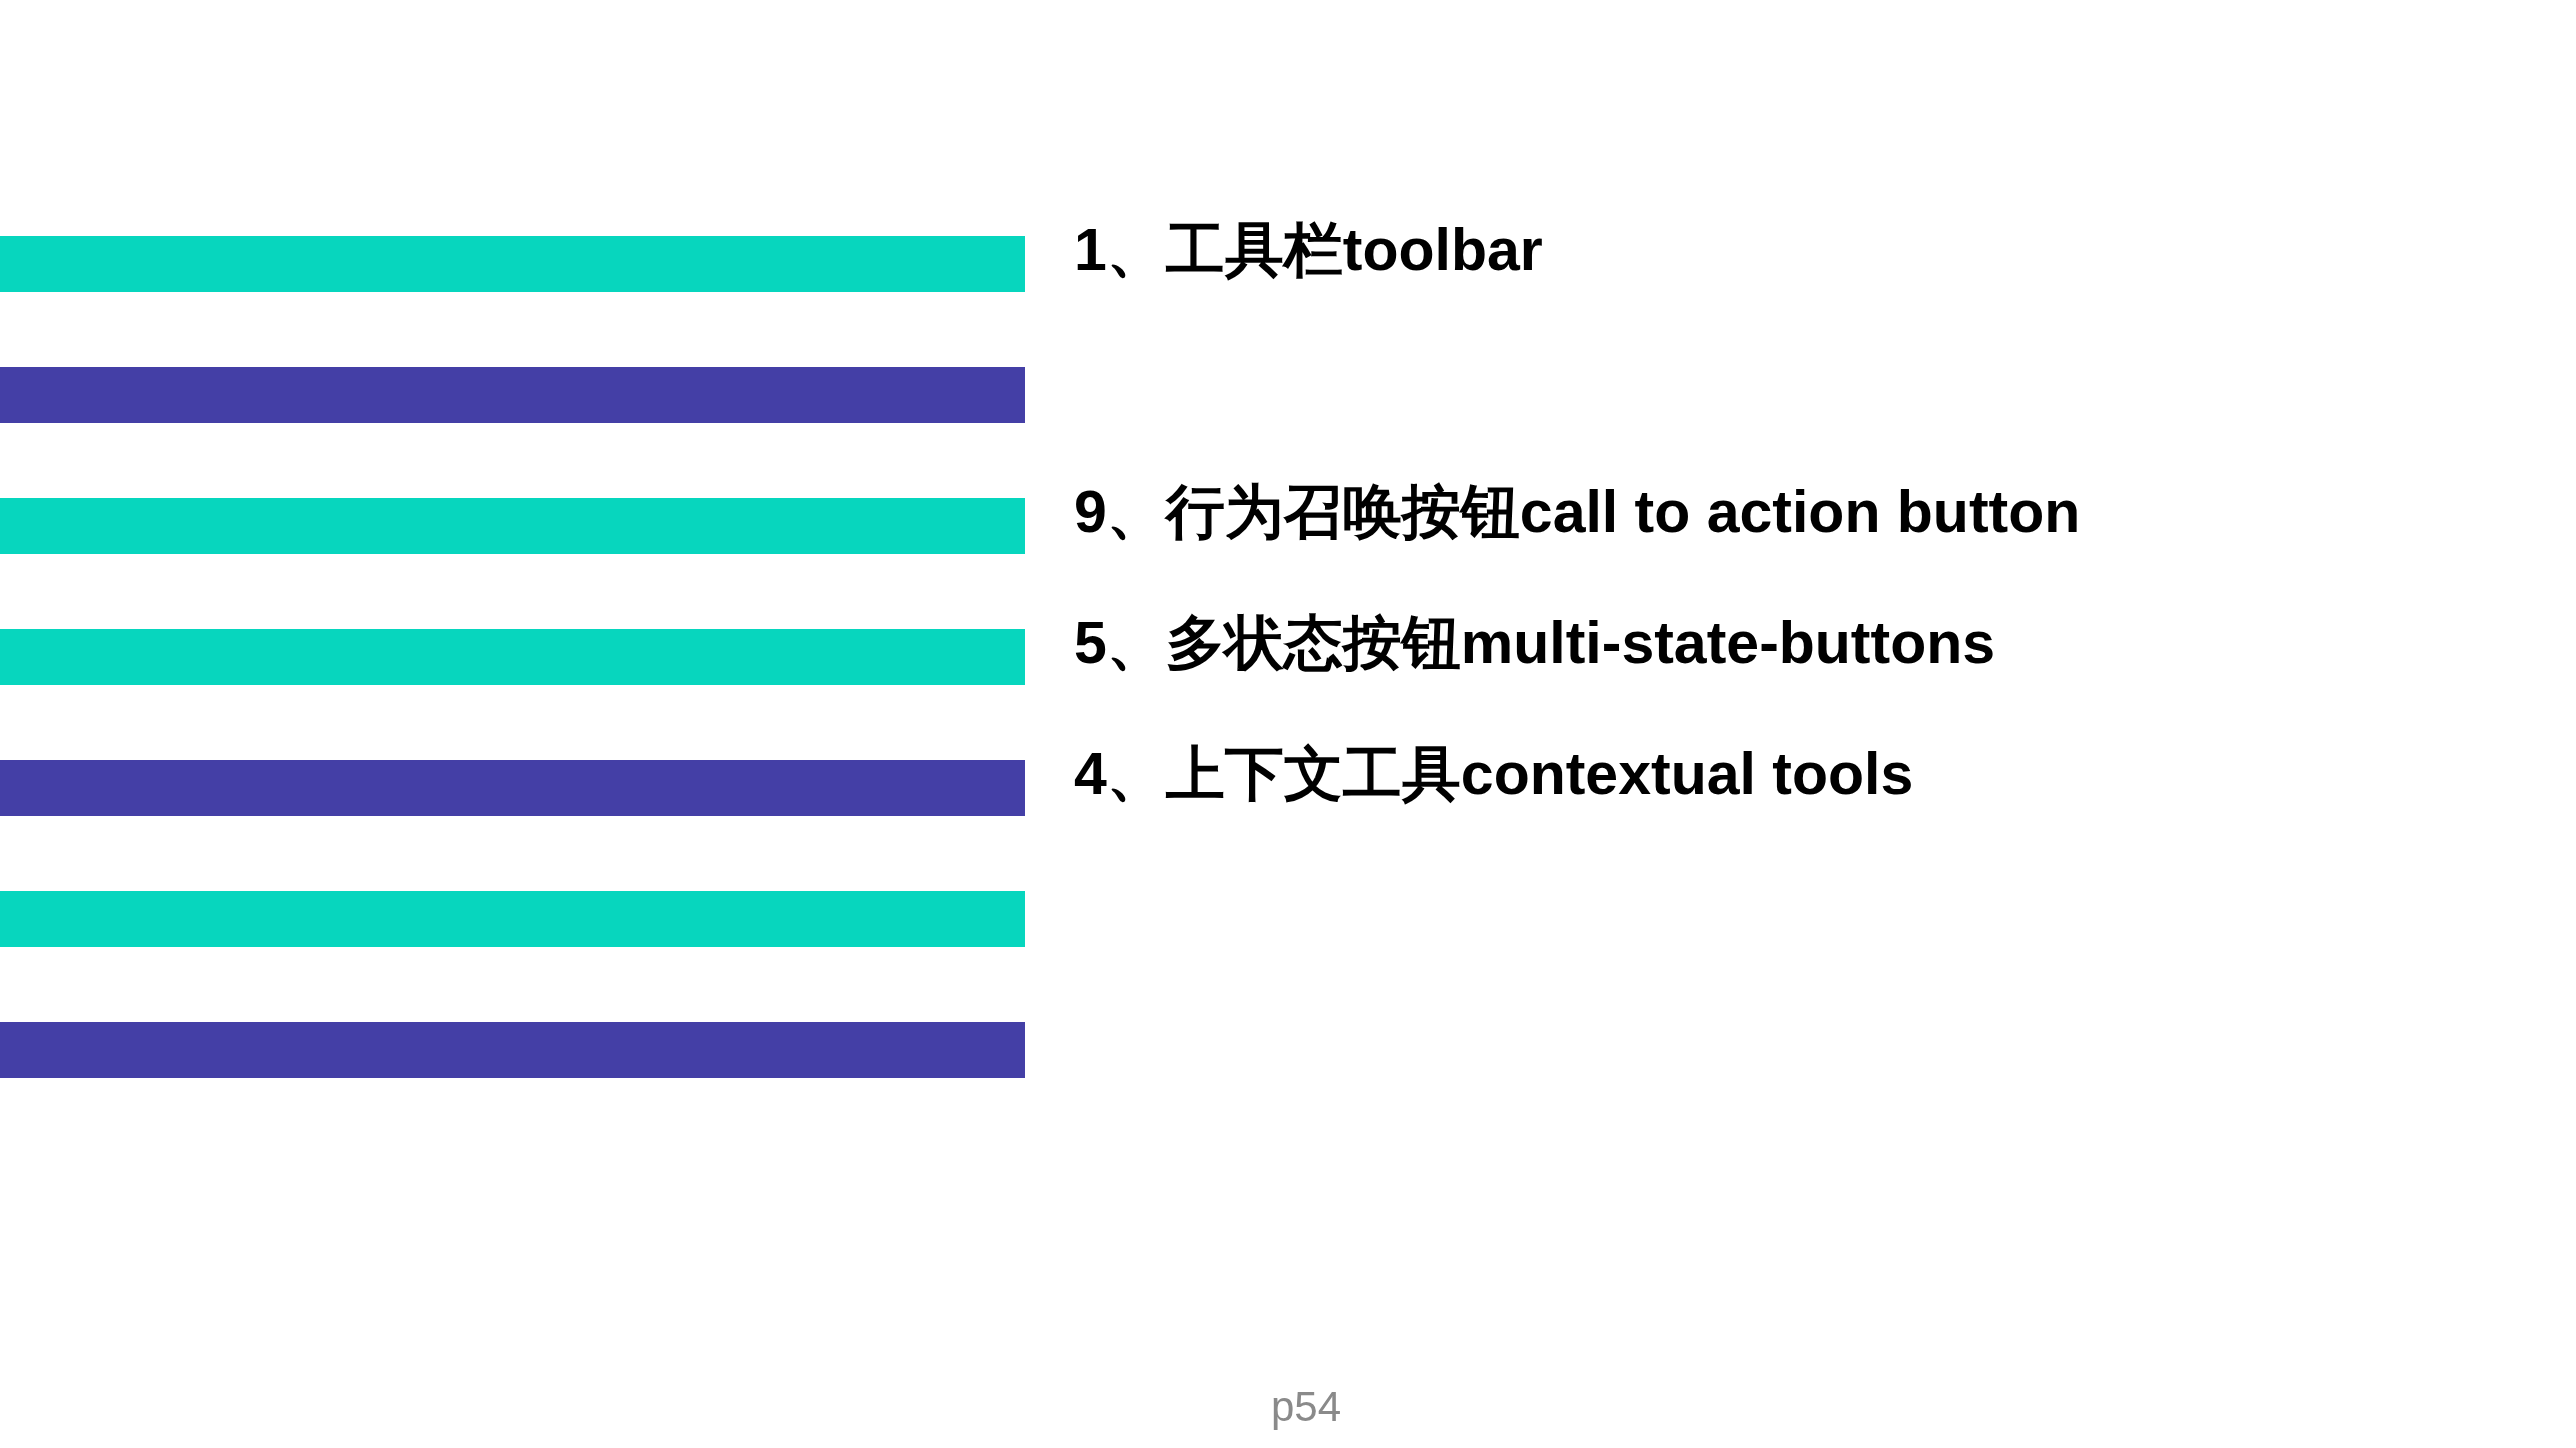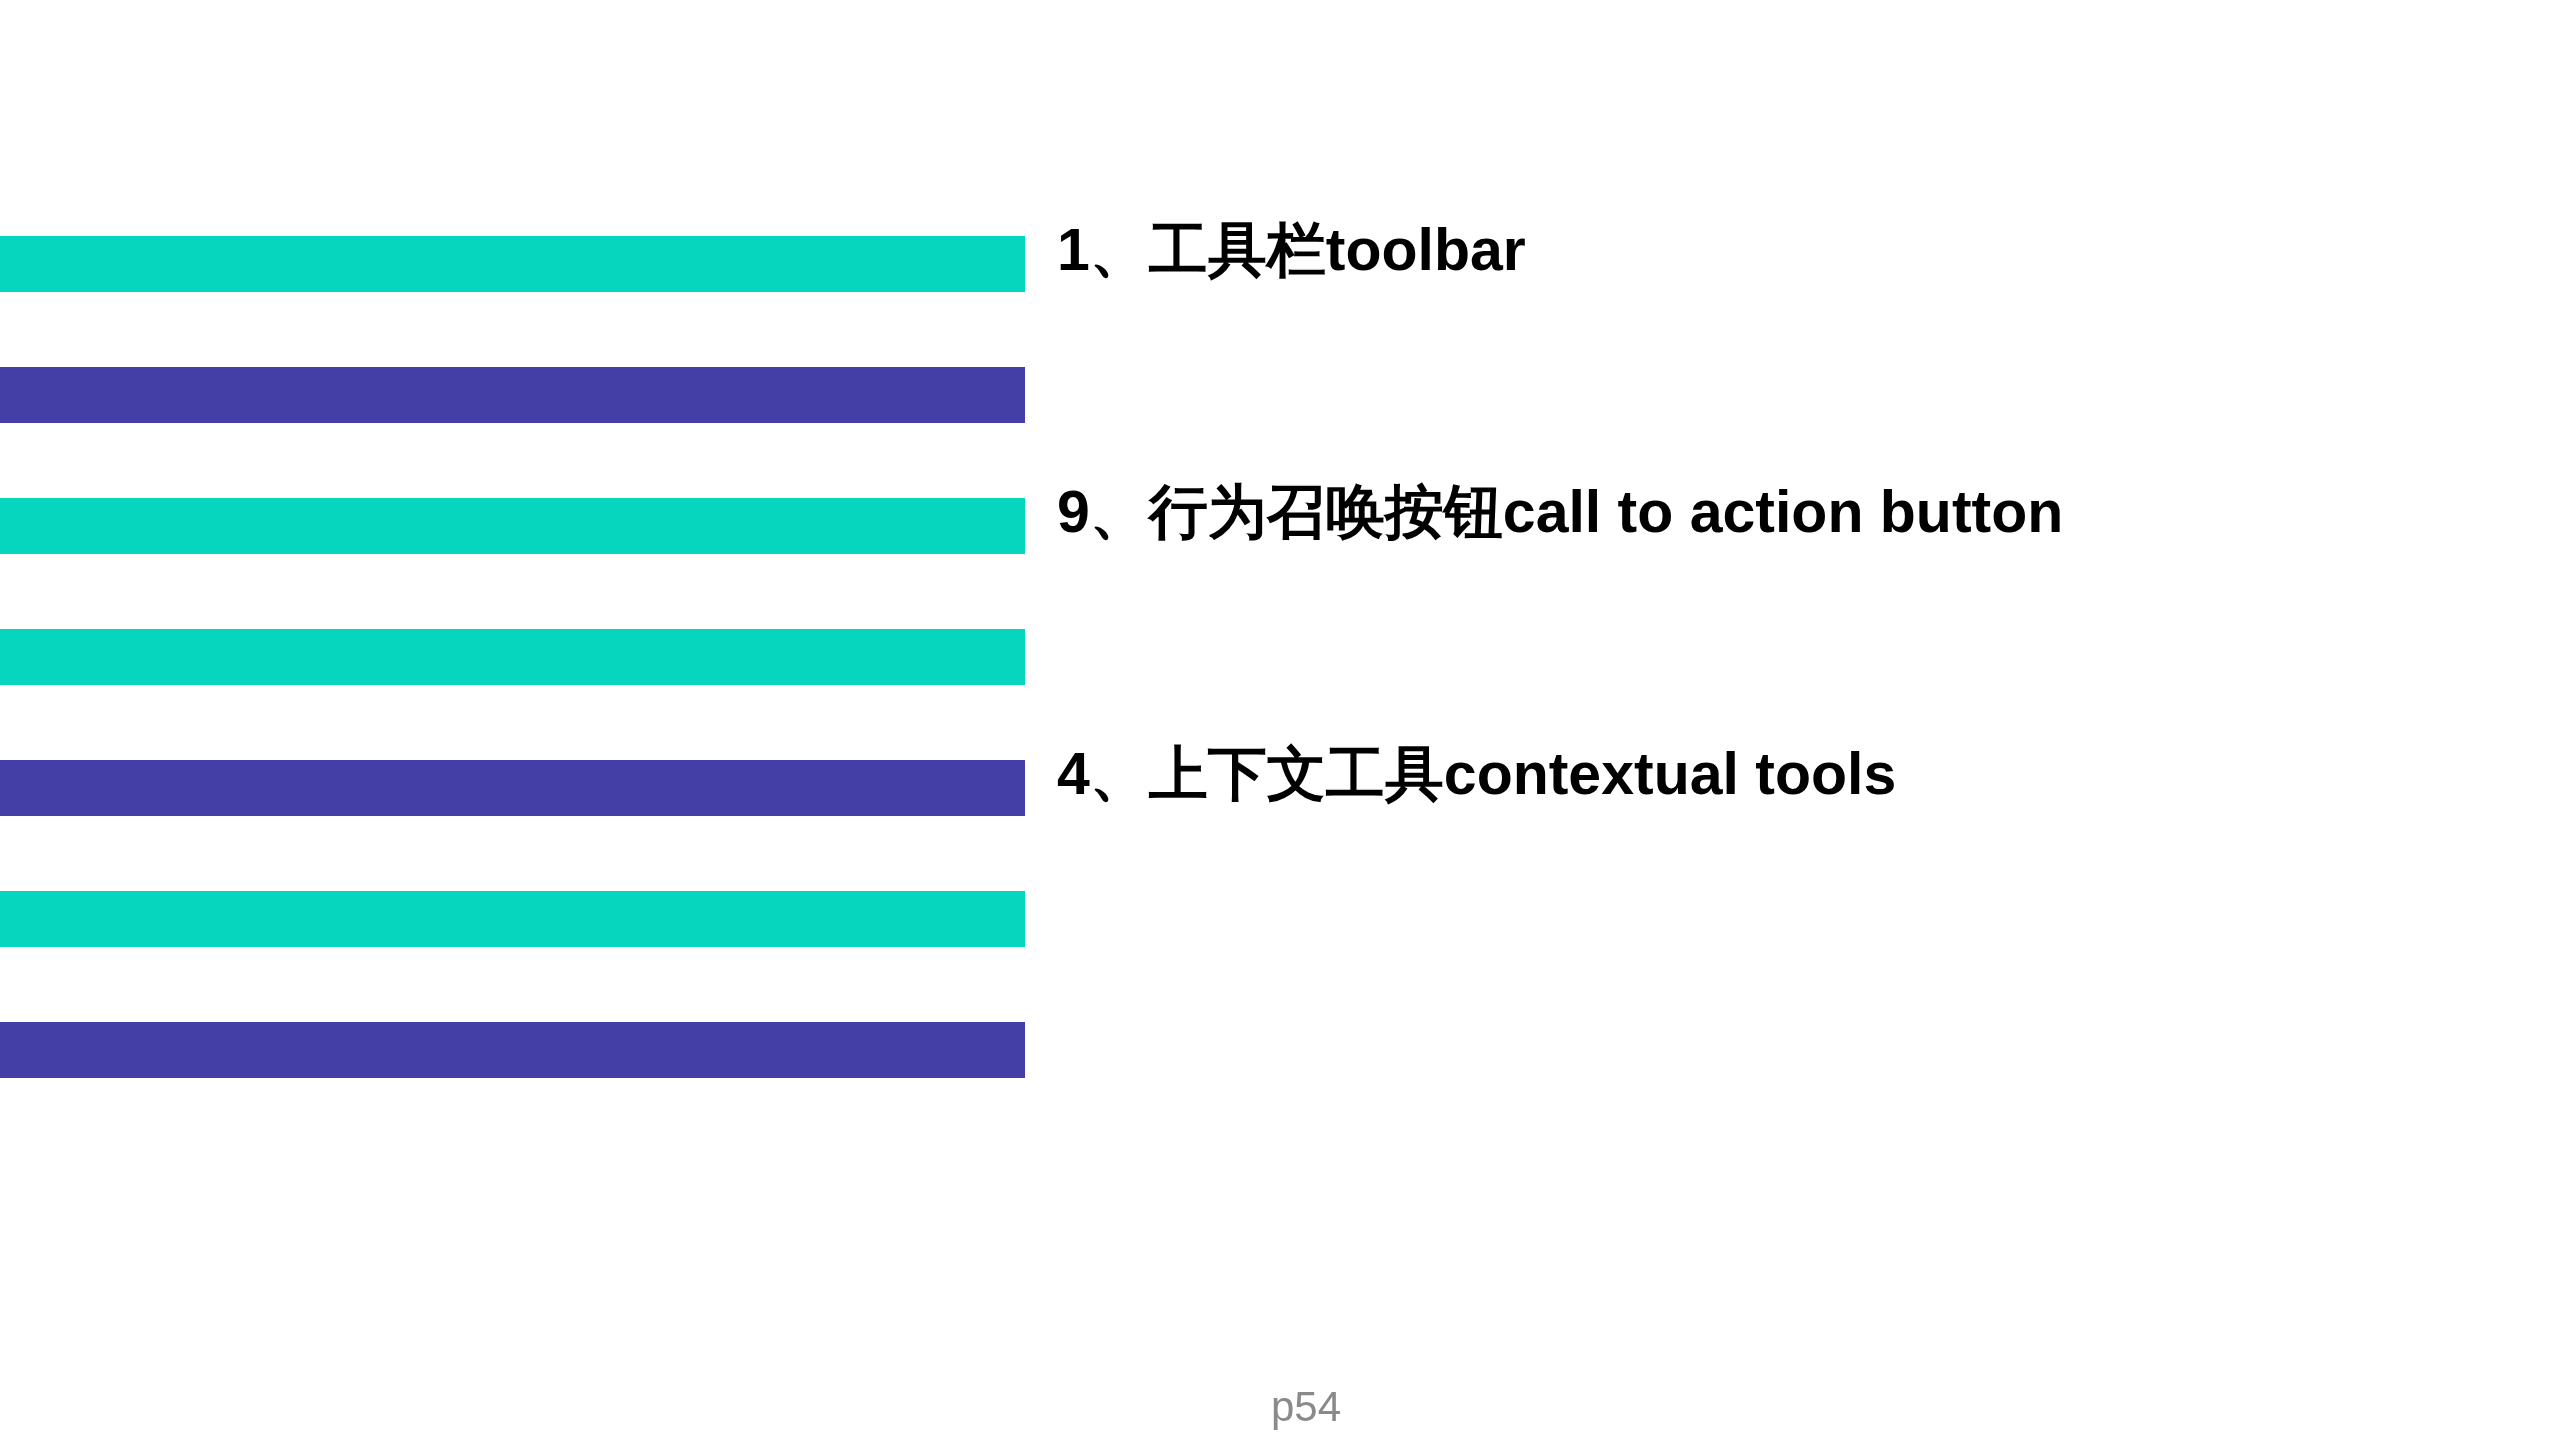--- a/index.html
+++ b/index.html
@@ -31,21 +31,21 @@
   }
   .bar {
     width: 1025px;
     height: 56px;
     flex: 0 0 auto;
   }
   .bar.teal   { background: #07d6be; }
   .bar.purple { background: #443fa6; }
   .label {
     flex: 1 1 auto;
-    margin-left: 32px;
+    margin-left: 49px;
     margin-top: -15.5px;
     font-size: 59px;
     line-height: 1.0;
     font-weight: bold;
     color: #000000;
     white-space: nowrap;
     letter-spacing: 0px;
   }
   #page-number {
     position: absolute;
@@ -75,20 +75,21 @@
     </div>
 
     <div class="row">
       <div class="bar teal"></div>
       <div class="label">9、行为召唤按钮call to action button</div>
     </div>
 
 
     <div class="row">
       <div class="bar teal"></div>
+      <div class="label">5、多状态按钮multi-state-buttons</div>
     </div>
 
     <div class="row">
       <div class="bar purple"></div>
       <div class="label">4、上下文工具contextual tools</div>
     </div>
 
     <div class="row">
       <div class="bar teal"></div>
     </div>

